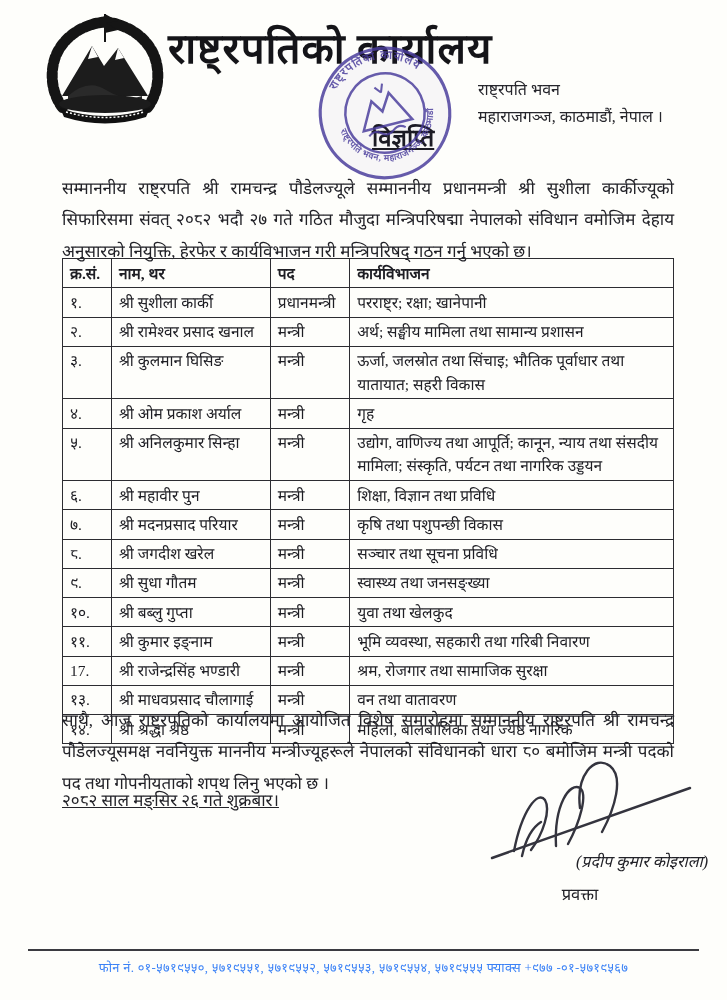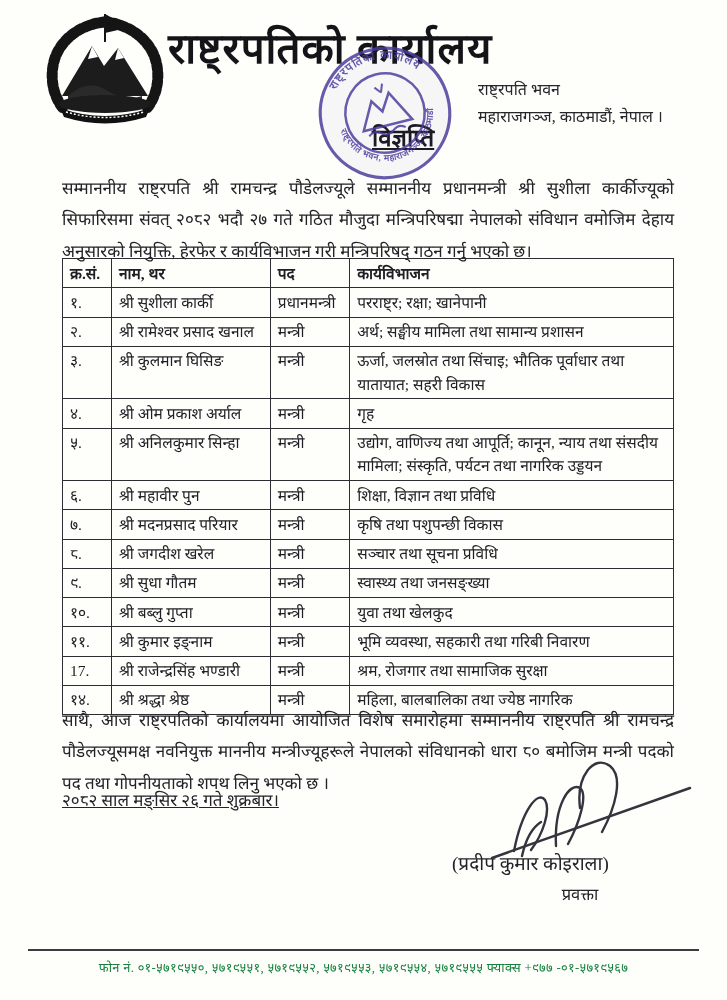--- a/index.html
+++ b/index.html
@@ -37,29 +37,29 @@
     font-size:15.5px; color:#1e1e24;padding-left:22px;
   }
   .minister-table th,.minister-table td{
     border:1.6px solid #2c2c31; padding:2.5px 7px; vertical-align:top;
     text-align:left; line-height:1.5; font-weight:normal; overflow:hidden;
   }
   .minister-table th{font-weight:bold;}
   
   .sig-zone{position:absolute; left:452px; top:738px; width:256px; height:175px;}
   .sig-svg{position:absolute; left:0; top:0; width:256px; height:125px; z-index:2;}
-  .sig-name{position:absolute; left:0; top:112px; width:100%; text-align:left;
-            font-size:19px; color:#222228; z-index:1;}
+  .sig-name{position:absolute; left:0; top:112px; width:100%; text-align:right;
+            font-size:16px; color:#222228; z-index:1;font-style:italic;}
   .sig-title{position:absolute; left:0; top:144px; width:100%; text-align:center;
              font-size:16.5px; color:#222228;}
   
   .footer-rule{position:absolute; left:28px; top:949px; width:671px;
                border-top:2px solid #3b3b40;}
   .footer-text{position:absolute; left:0; top:958px; width:727px; text-align:center;
-               font-size:12.8px; color:#15803d; letter-spacing:.3px;}
+               font-size:12.8px; color:#3b82f6; letter-spacing:.3px;}
 </style>
 </head>
 <body>
 
 <div class="page">
 
   <div class="emblem">
     <svg viewBox="0 0 126 118" width="126" height="118" aria-hidden="true">
 
       <path d="M63 10 C40 12 20 26 13 46 C7 64 11 84 21 96" fill="none" stroke="#151515" stroke-width="11" stroke-dasharray="5 3" stroke-linecap="round"></path>
@@ -193,20 +193,26 @@
           <td>मन्त्री</td>
           <td>भूमि व्यवस्था, सहकारी तथा गरिबी निवारण</td>
         </tr>
         <tr>
           <td>17.</td>
           <td>श्री राजेन्द्रसिंह भण्डारी</td>
           <td>मन्त्री</td>
           <td>श्रम, रोजगार तथा सामाजिक सुरक्षा</td>
         </tr>
         <tr>
+          <td>१३.</td>
+          <td>श्री माधवप्रसाद चौलागाई</td>
+          <td>मन्त्री</td>
+          <td>वन तथा वातावरण</td>
+        </tr>
+        <tr>
           <td>१४.</td>
           <td>श्री श्रद्धा श्रेष्ठ</td>
           <td>मन्त्री</td>
           <td>महिला, बालबालिका तथा ज्येष्ठ नागरिक</td>
         </tr>
       </tbody>
   </table>
 
   <p class="para para2">साथै, आज राष्ट्रपतिको कार्यालयमा आयोजित विशेष समारोहमा सम्माननीय राष्ट्रपति श्री रामचन्द्र पौडेलज्यूसमक्ष नवनियुक्त माननीय मन्त्रीज्यूहरूले नेपालको संविधानको धारा ८० बमोजिम मन्त्री पदको पद तथा गोपनीयताको शपथ लिनु भएको छ ।</p>
 

